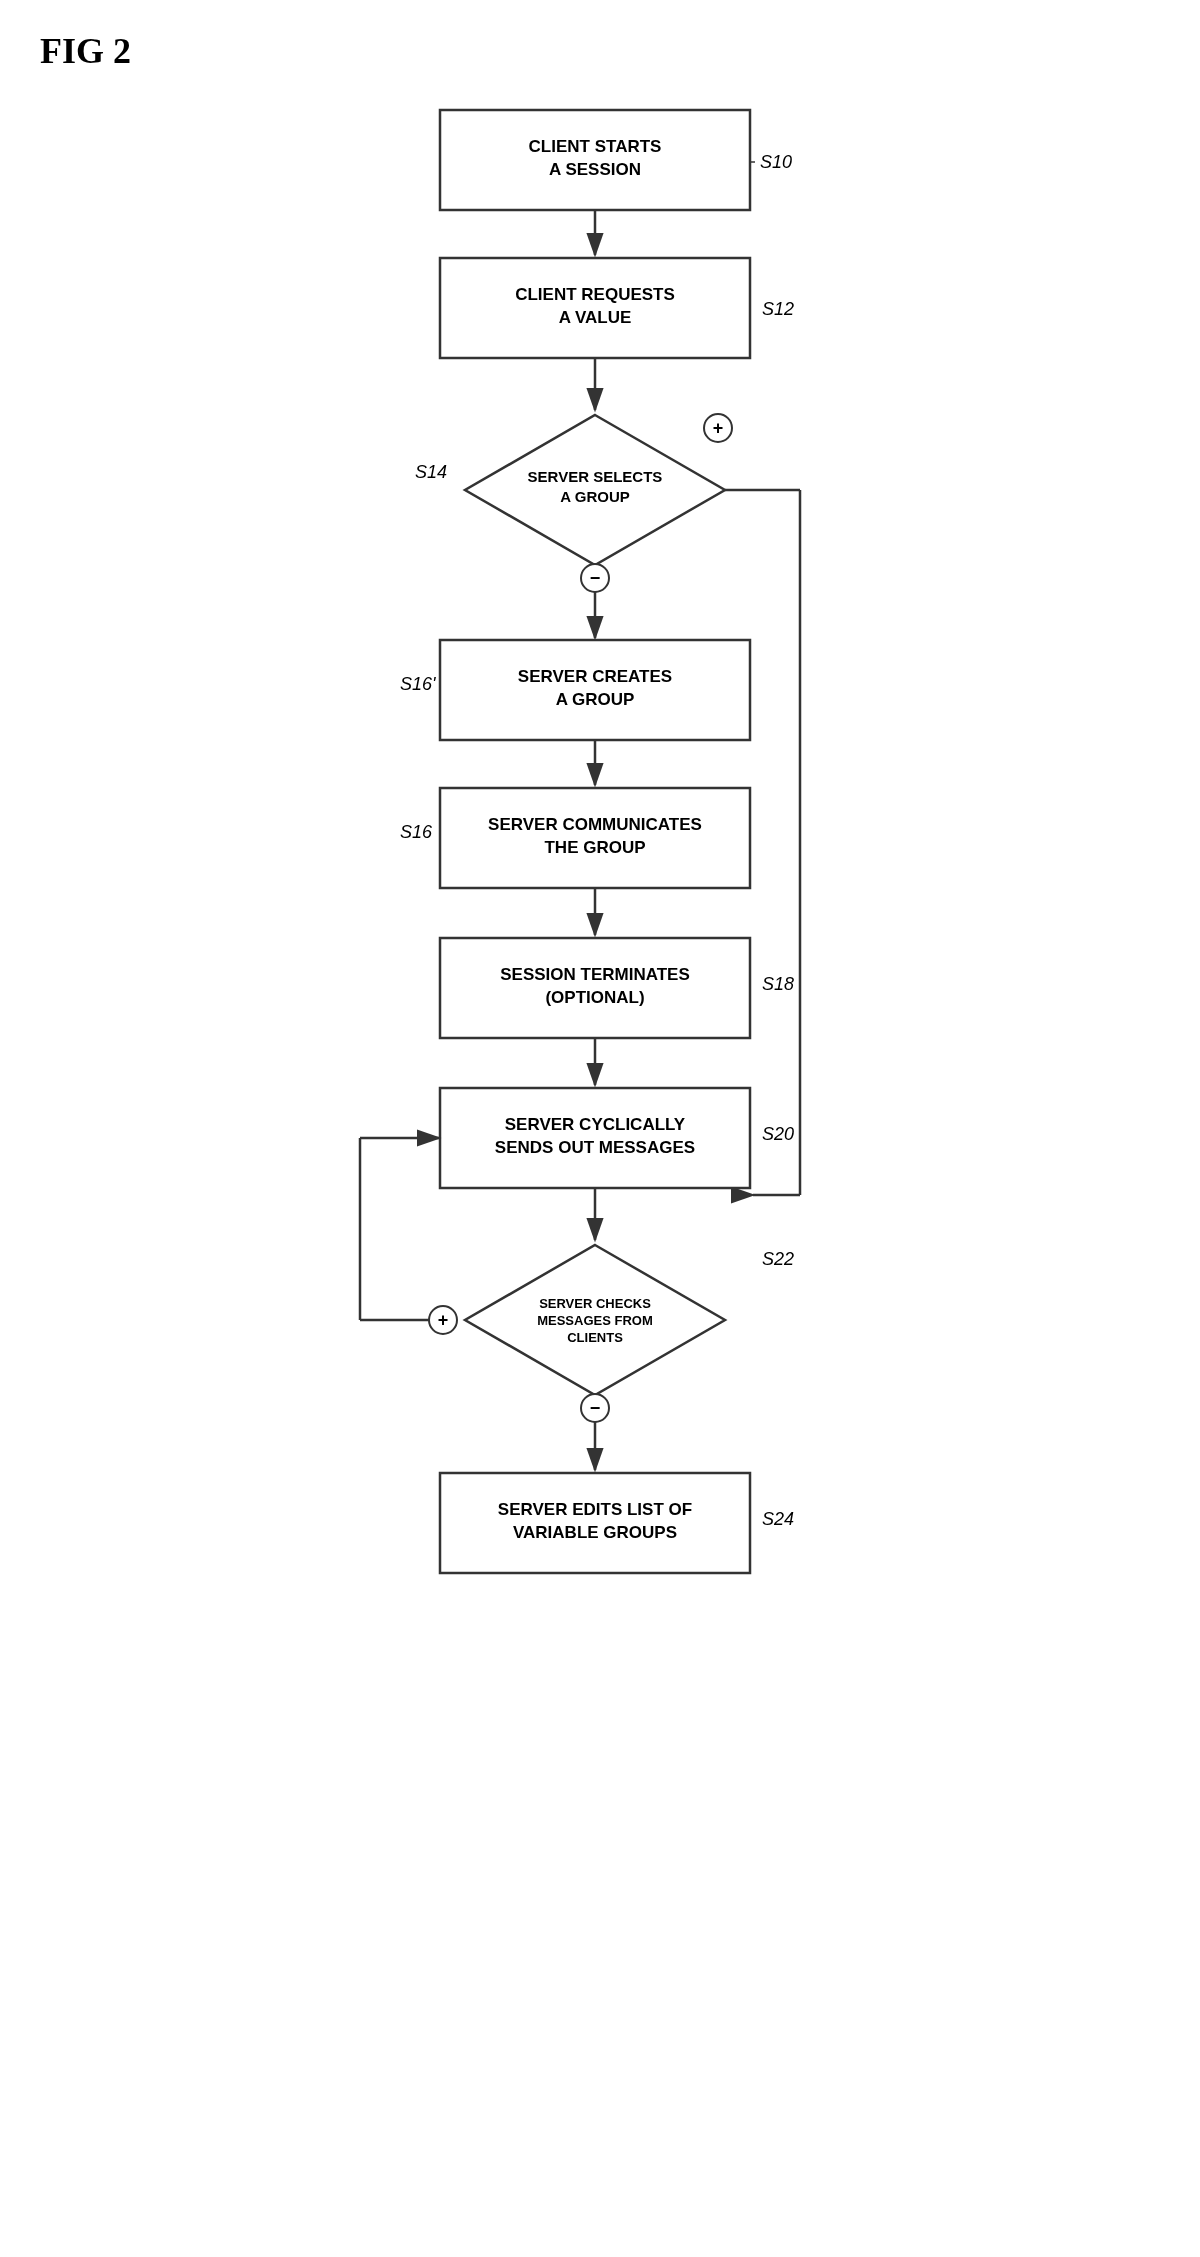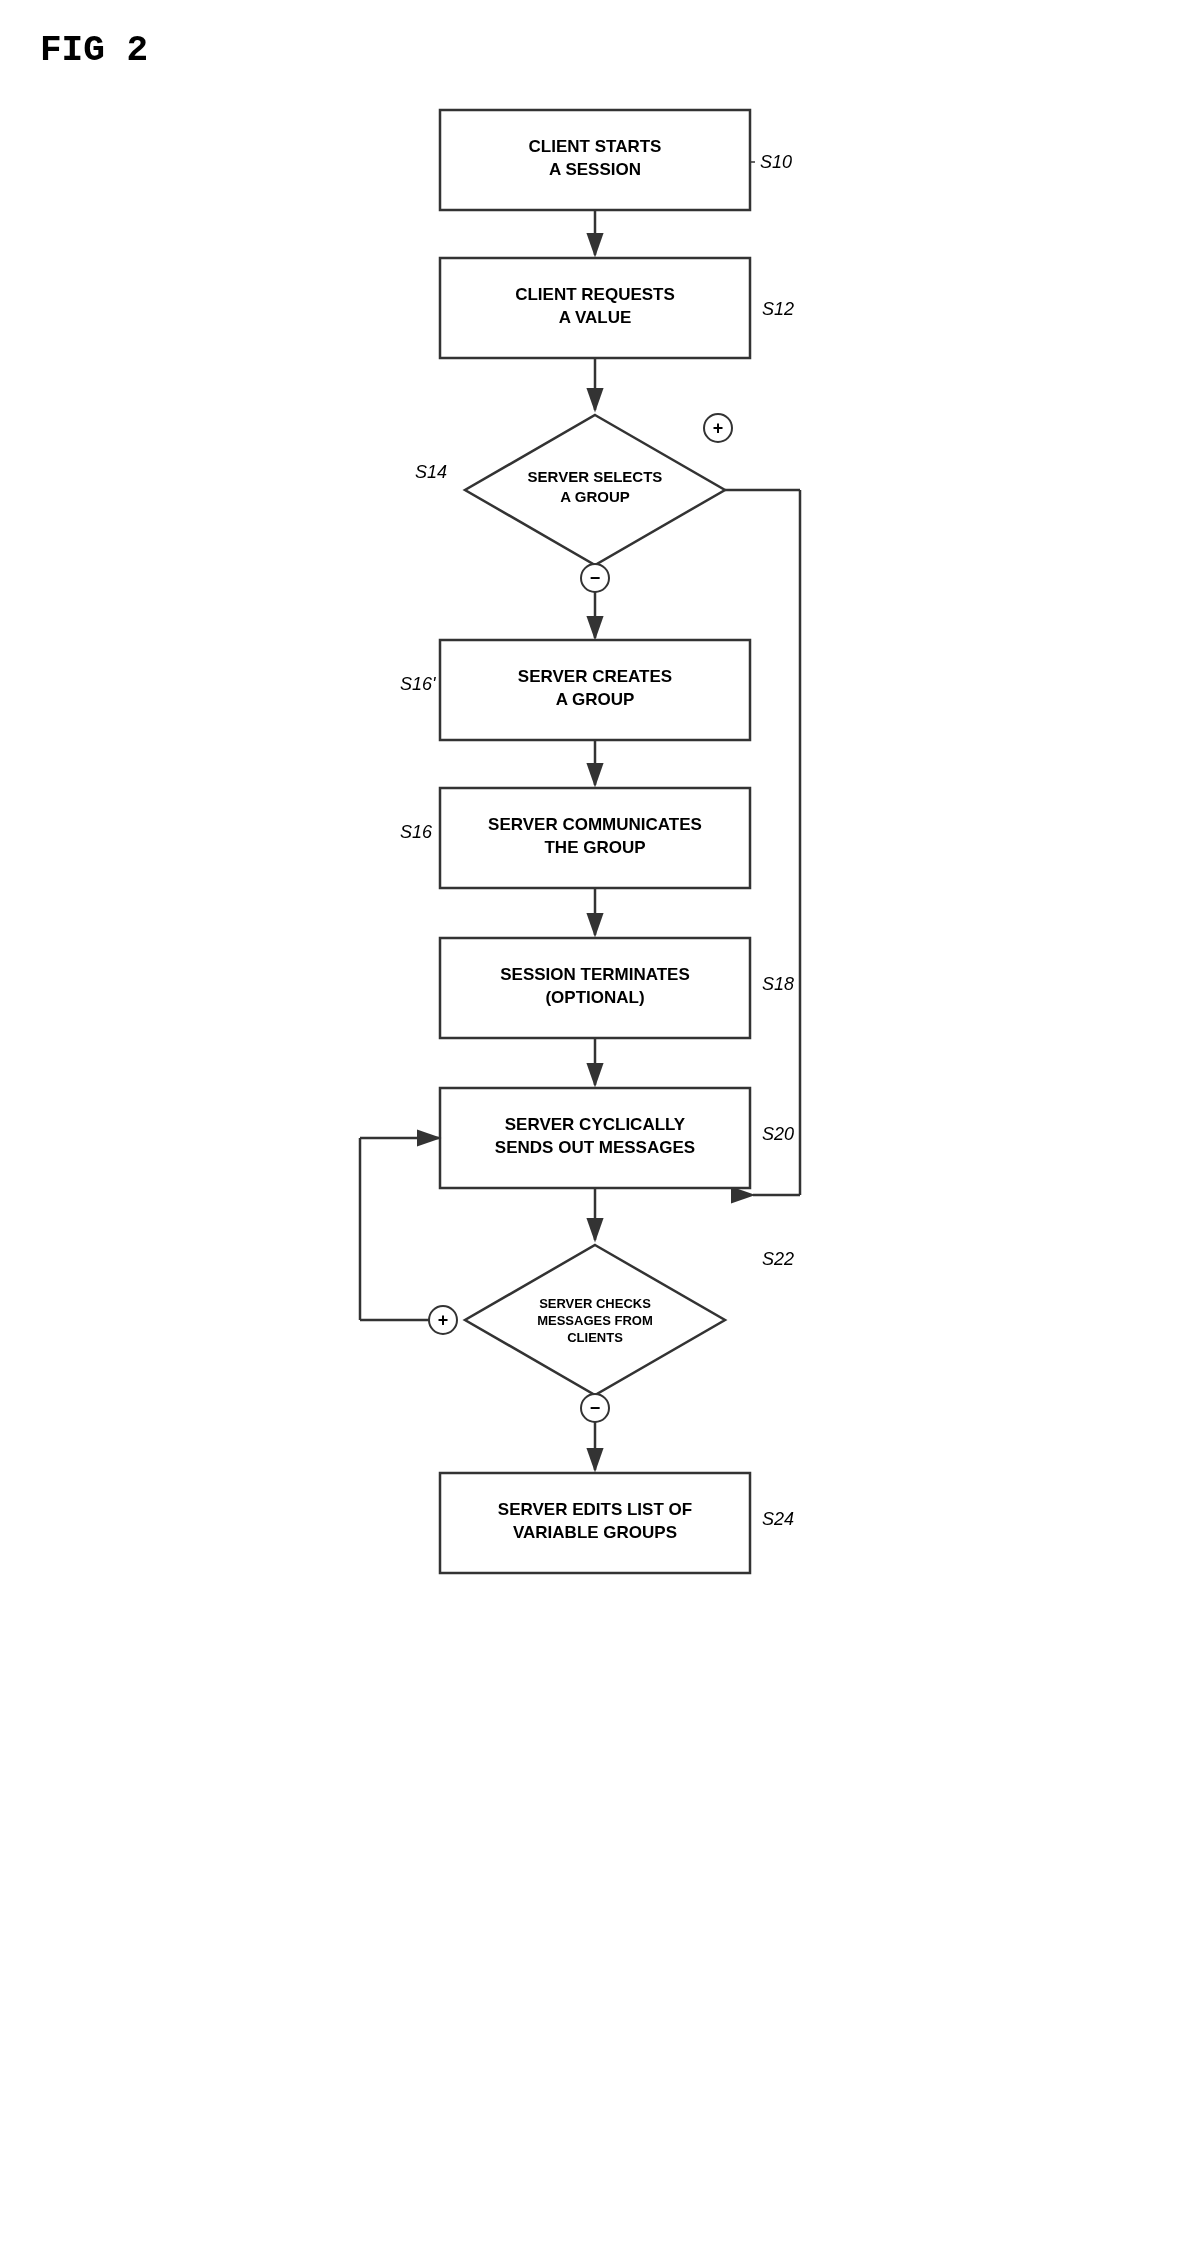--- a/index.html
+++ b/index.html
@@ -8,21 +8,21 @@
       font-family: Arial, sans-serif;
       width: 1200px;
       min-height: 2257px;
       position: relative;
       overflow-x: hidden;
     }
 
     .page-title {
       font-size: 36px;
       font-weight: bold;
-      font-family: Liberation Mono, monospace;
+      font-family: Liberation Serif, serif;
       position: absolute;
       top: 30px;
       left: 40px;
       text-align: center;
     }
   </style>
 </head>
 <body>
 
 <div class="page-title">FIG 2</div>

